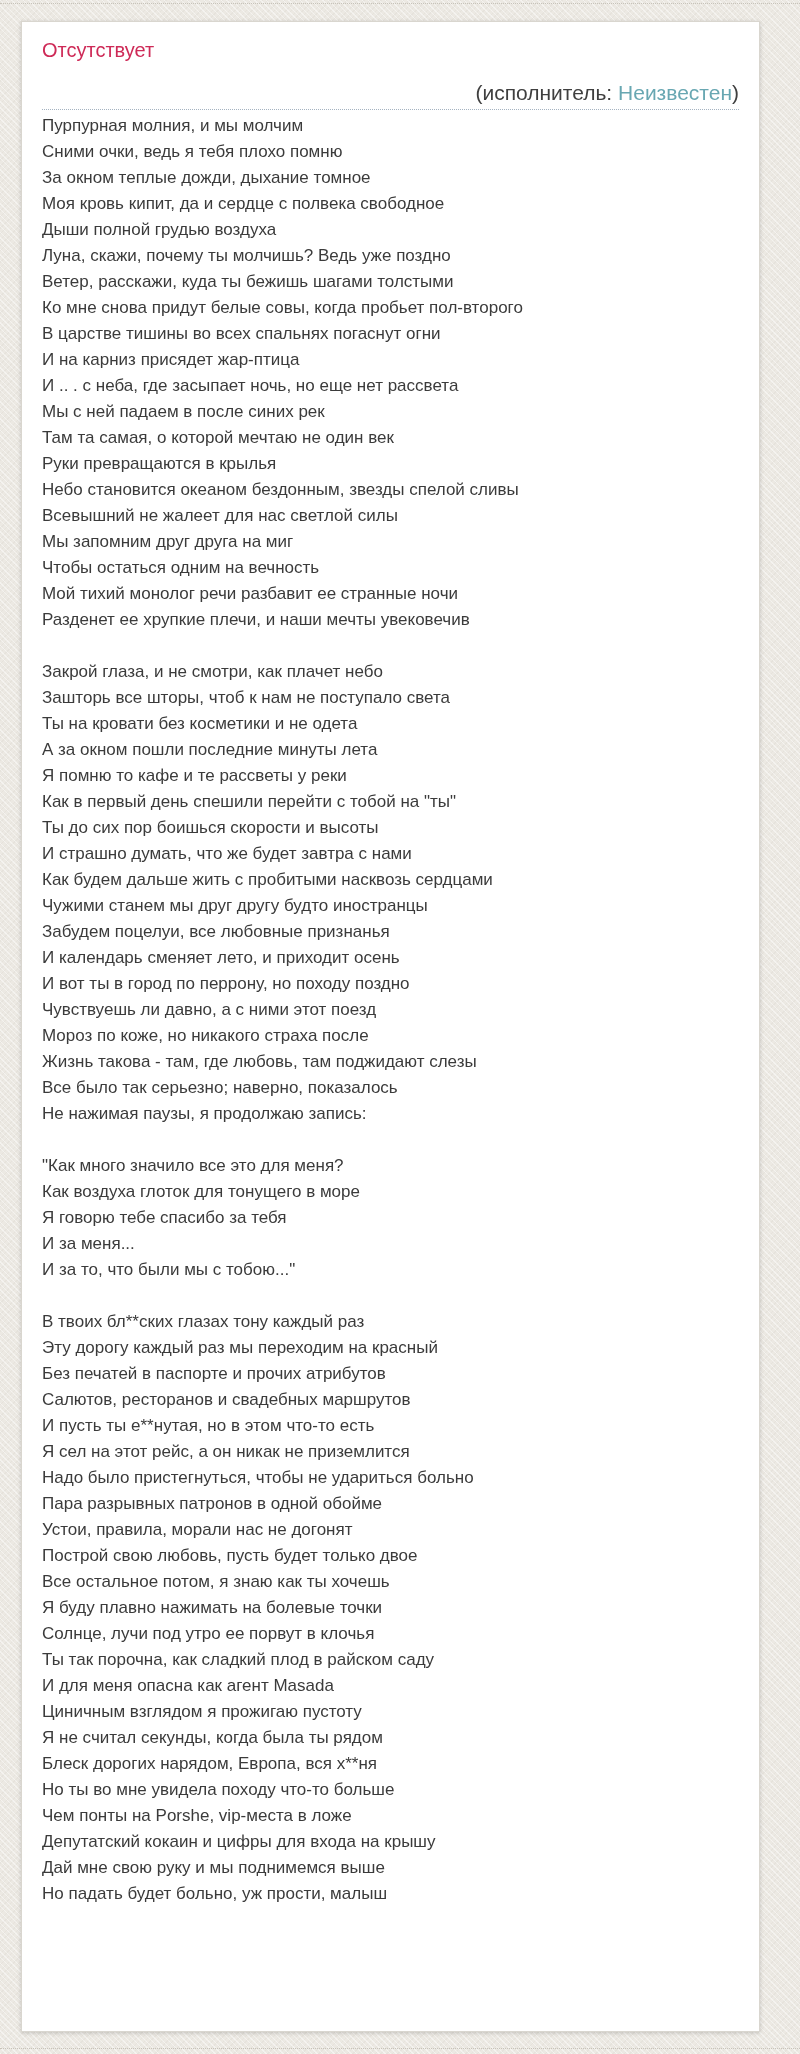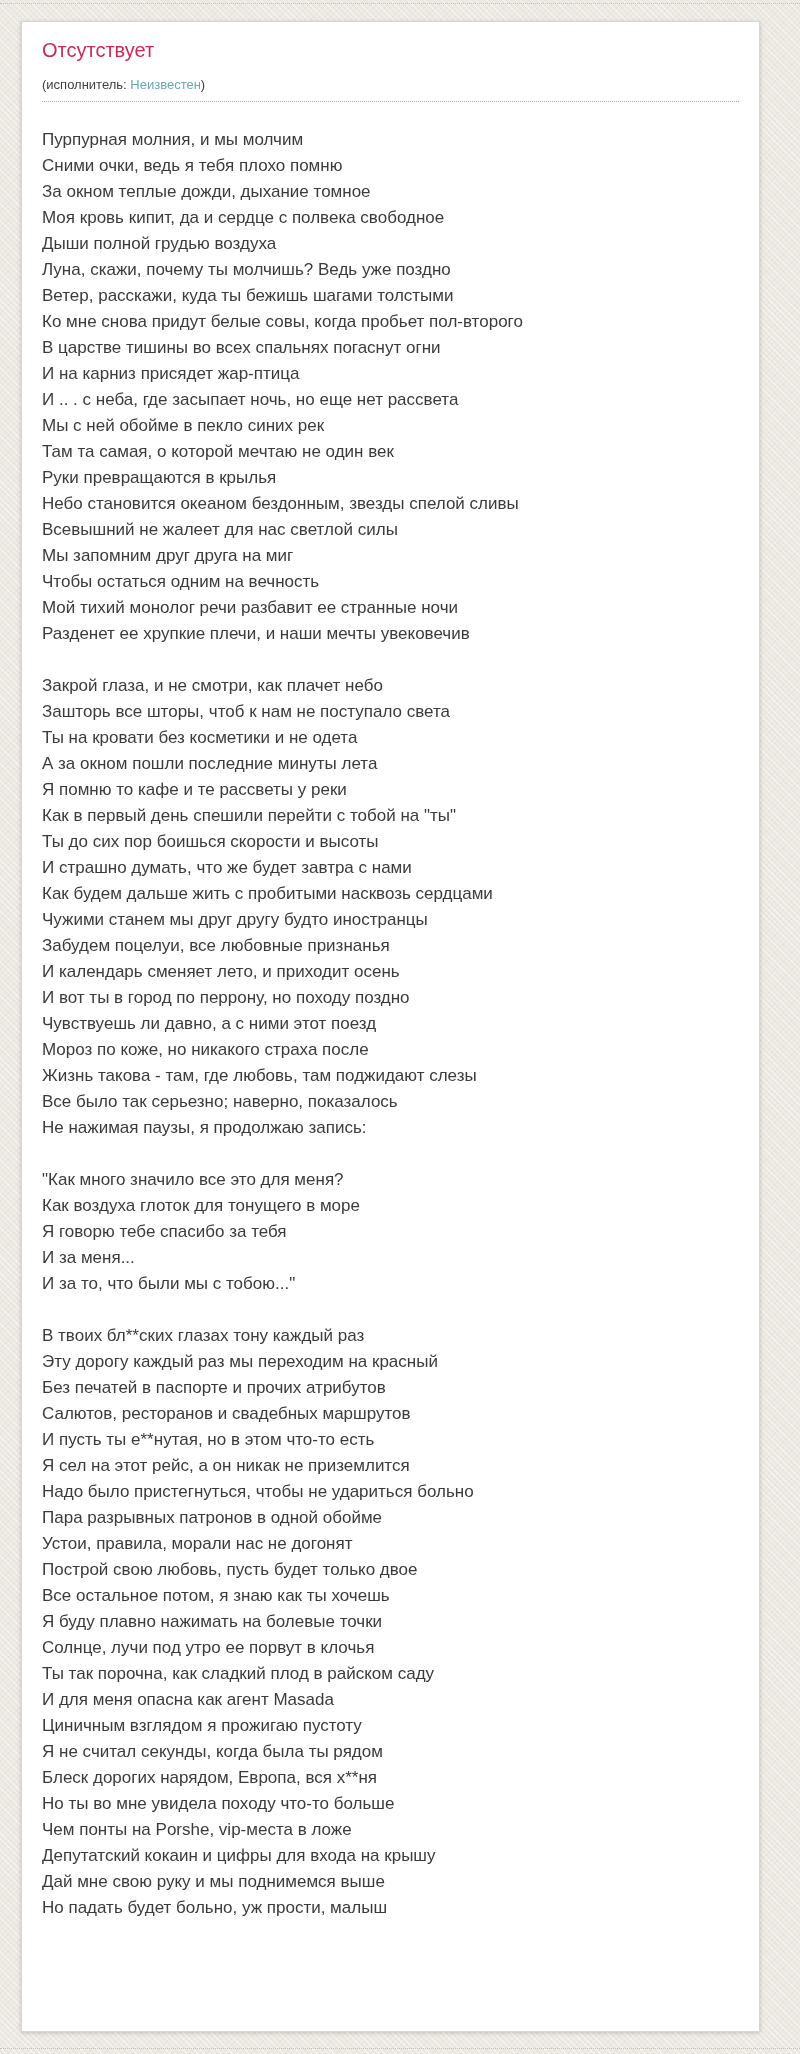--- a/index.html
+++ b/index.html
@@ -42,35 +42,36 @@
 
   .song-title {
     margin: 0;
     font-size: 20px;
     line-height: 30px;
     font-weight: normal;
     color: #ce2a57;
   }
 
   .artist-line {
-    margin-top: 10px;
-    font-size: 13px;
+    margin-top: 18px;
+    font-size: 21px;
     line-height: 19px;
     color: #3f3f3f;
     padding-bottom: 7px;
     border-bottom: 1px dotted #a5b3c1;
+    text-align: right;
   }
   .artist-link {
     color: #68a7b2;
     text-decoration: none;
     cursor: pointer;
   }
 
   .lyrics {
-    margin-top: 25px;
+    margin-top: 3px;
     font-size: 17px;
     line-height: 26px;
     color: #3b3b3b;
   }
   .stanza + .stanza {
     margin-top: 26px;
   }
   .line {
     white-space: pre;
   }
@@ -90,21 +91,21 @@
         <div class="line">Сними очки, ведь я тебя плохо помню</div>
         <div class="line">За окном теплые дожди, дыхание томное</div>
         <div class="line">Моя кровь кипит, да и сердце с полвека свободное</div>
         <div class="line">Дыши полной грудью воздуха</div>
         <div class="line">Луна, скажи, почему ты молчишь? Ведь уже поздно</div>
         <div class="line">Ветер, расскажи, куда ты бежишь шагами толстыми</div>
         <div class="line">Ко мне снова придут белые совы, когда пробьет пол-второго</div>
         <div class="line">В царстве тишины во всех спальнях погаснут огни</div>
         <div class="line">И на карниз присядет жар-птица</div>
         <div class="line">И .. . с неба, где засыпает ночь, но еще нет рассвета</div>
-        <div class="line">Мы с ней обойме в пекло синих рек</div>
+        <div class="line">Мы с ней падаем в после синих рек</div>
         <div class="line">Там та самая, о которой мечтаю не один век</div>
         <div class="line">Руки превращаются в крылья</div>
         <div class="line">Небо становится океаном бездонным, звезды спелой сливы</div>
         <div class="line">Всевышний не жалеет для нас светлой силы</div>
         <div class="line">Мы запомним друг друга на миг</div>
         <div class="line">Чтобы остаться одним на вечность</div>
         <div class="line">Мой тихий монолог речи разбавит ее странные ночи</div>
         <div class="line">Разденет ее хрупкие плечи, и наши мечты увековечив</div>
       </div>
       <div class="stanza">

